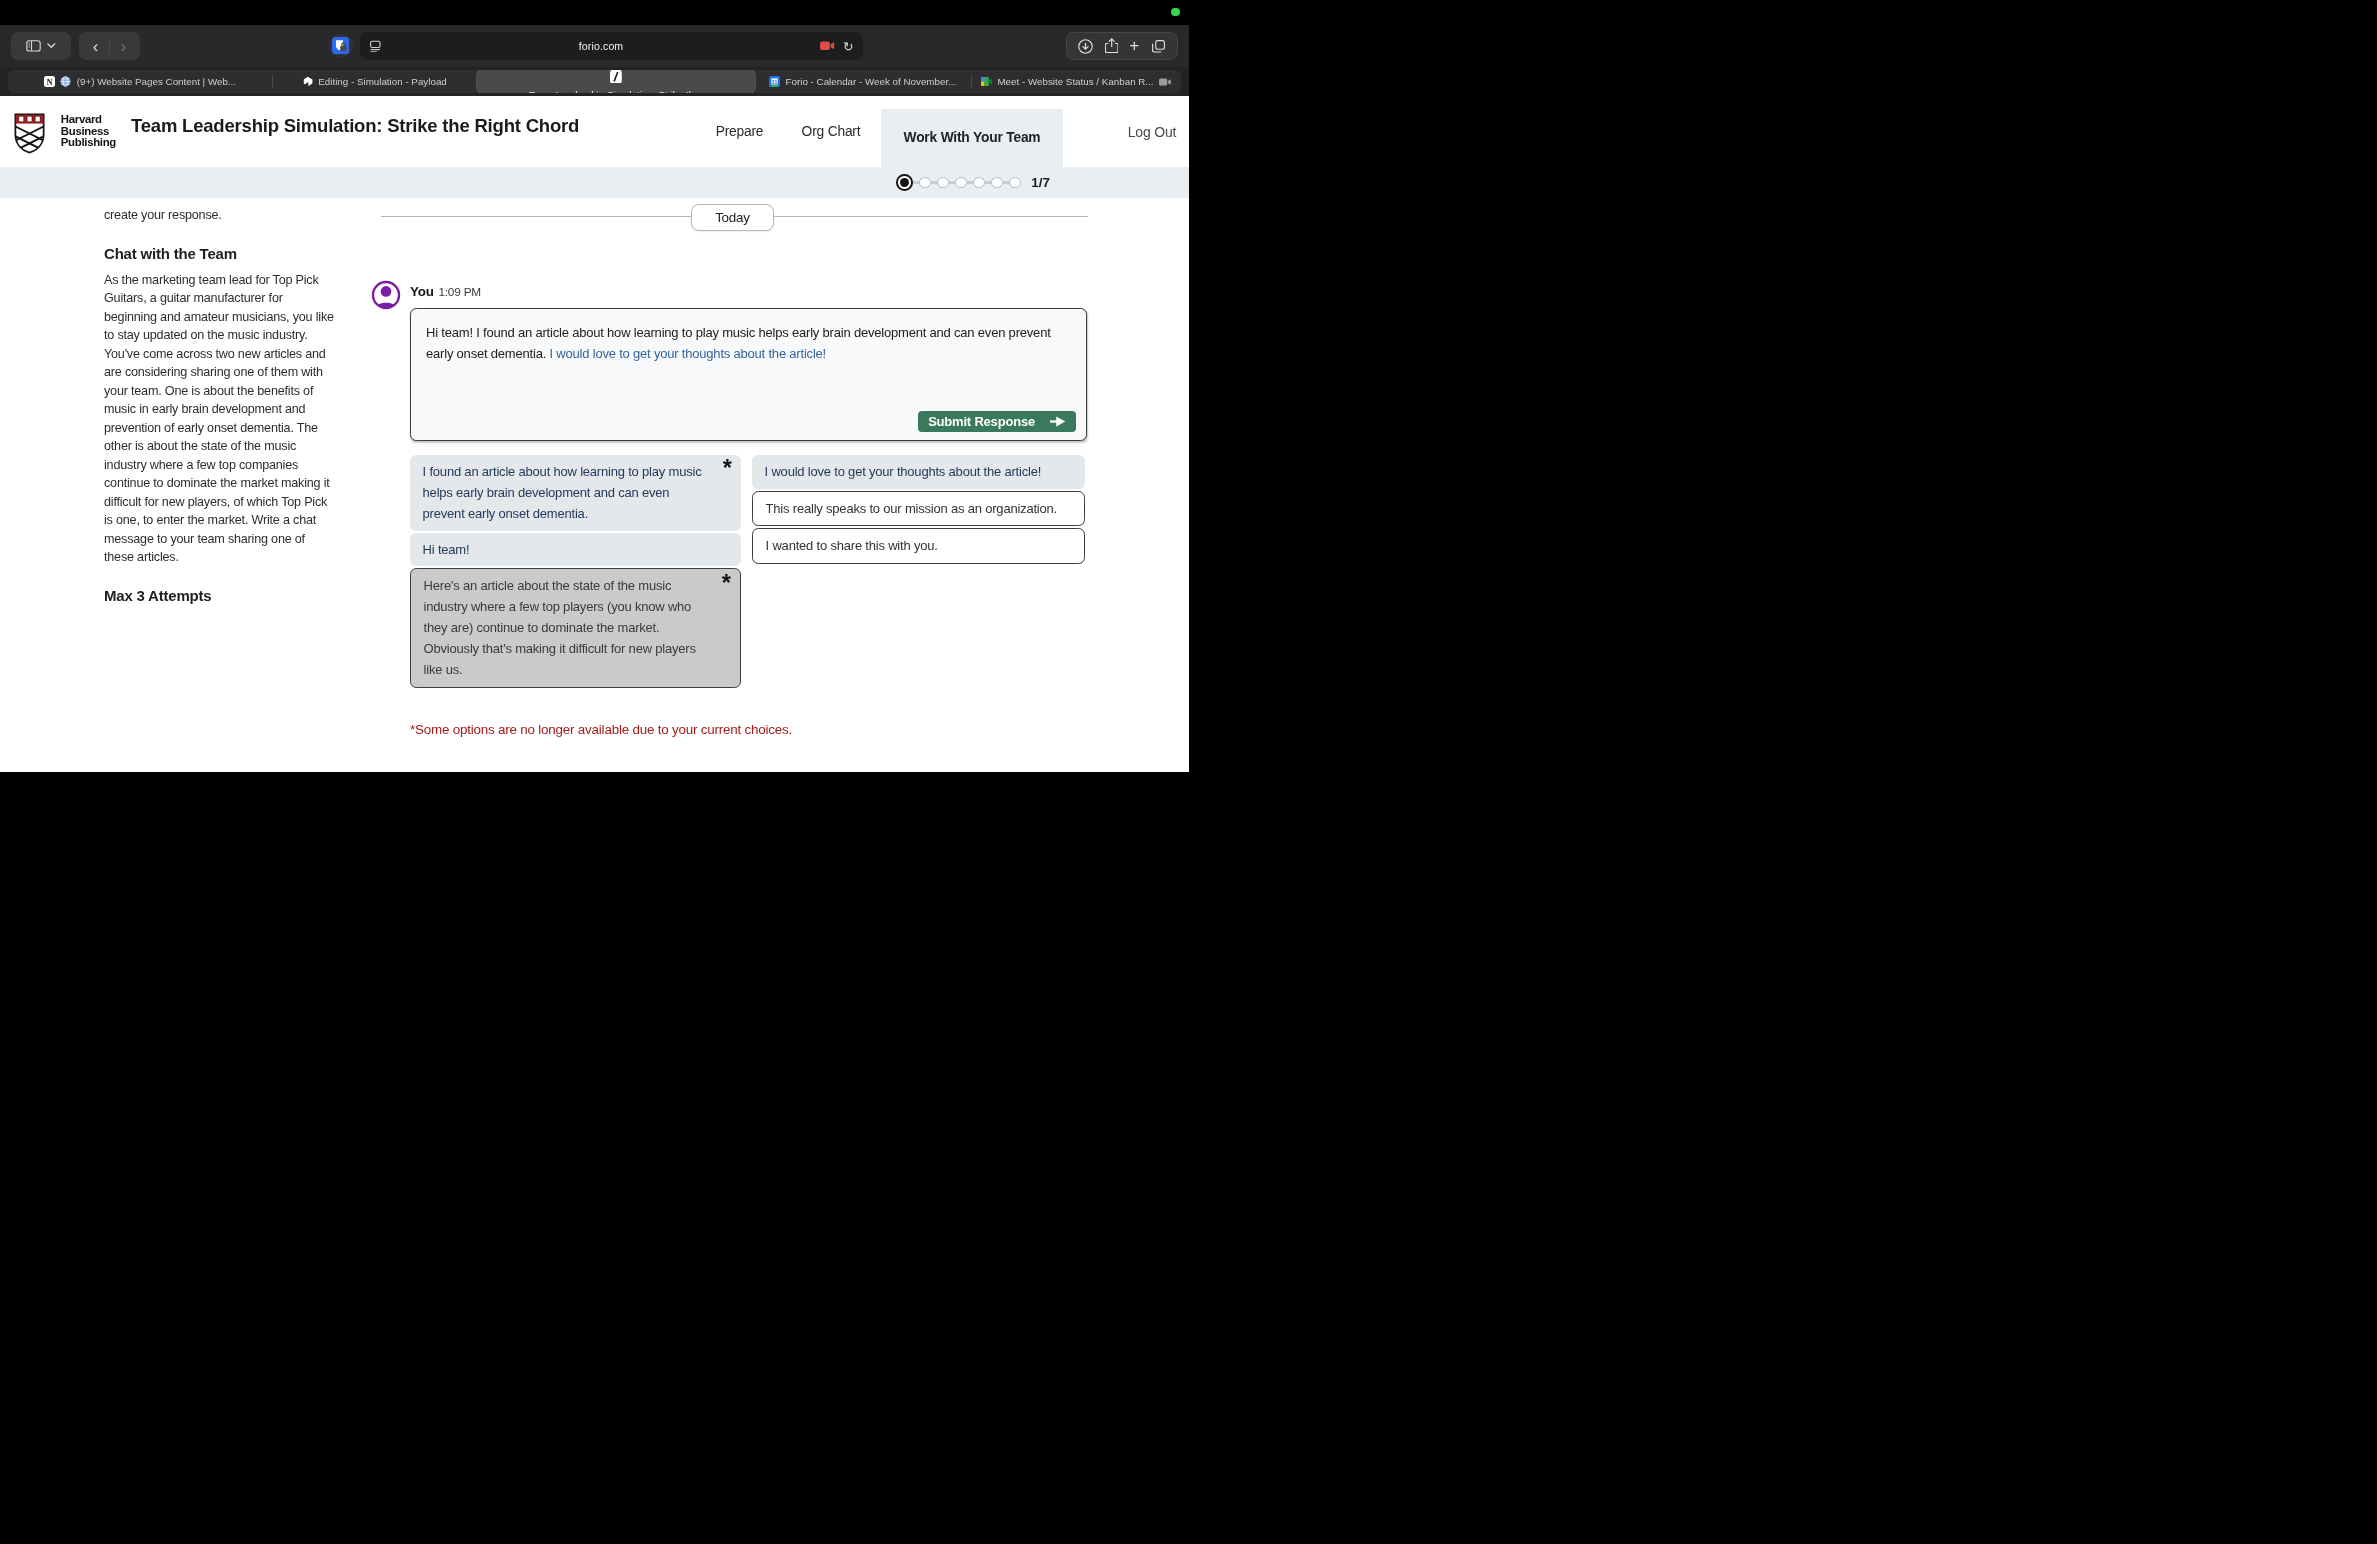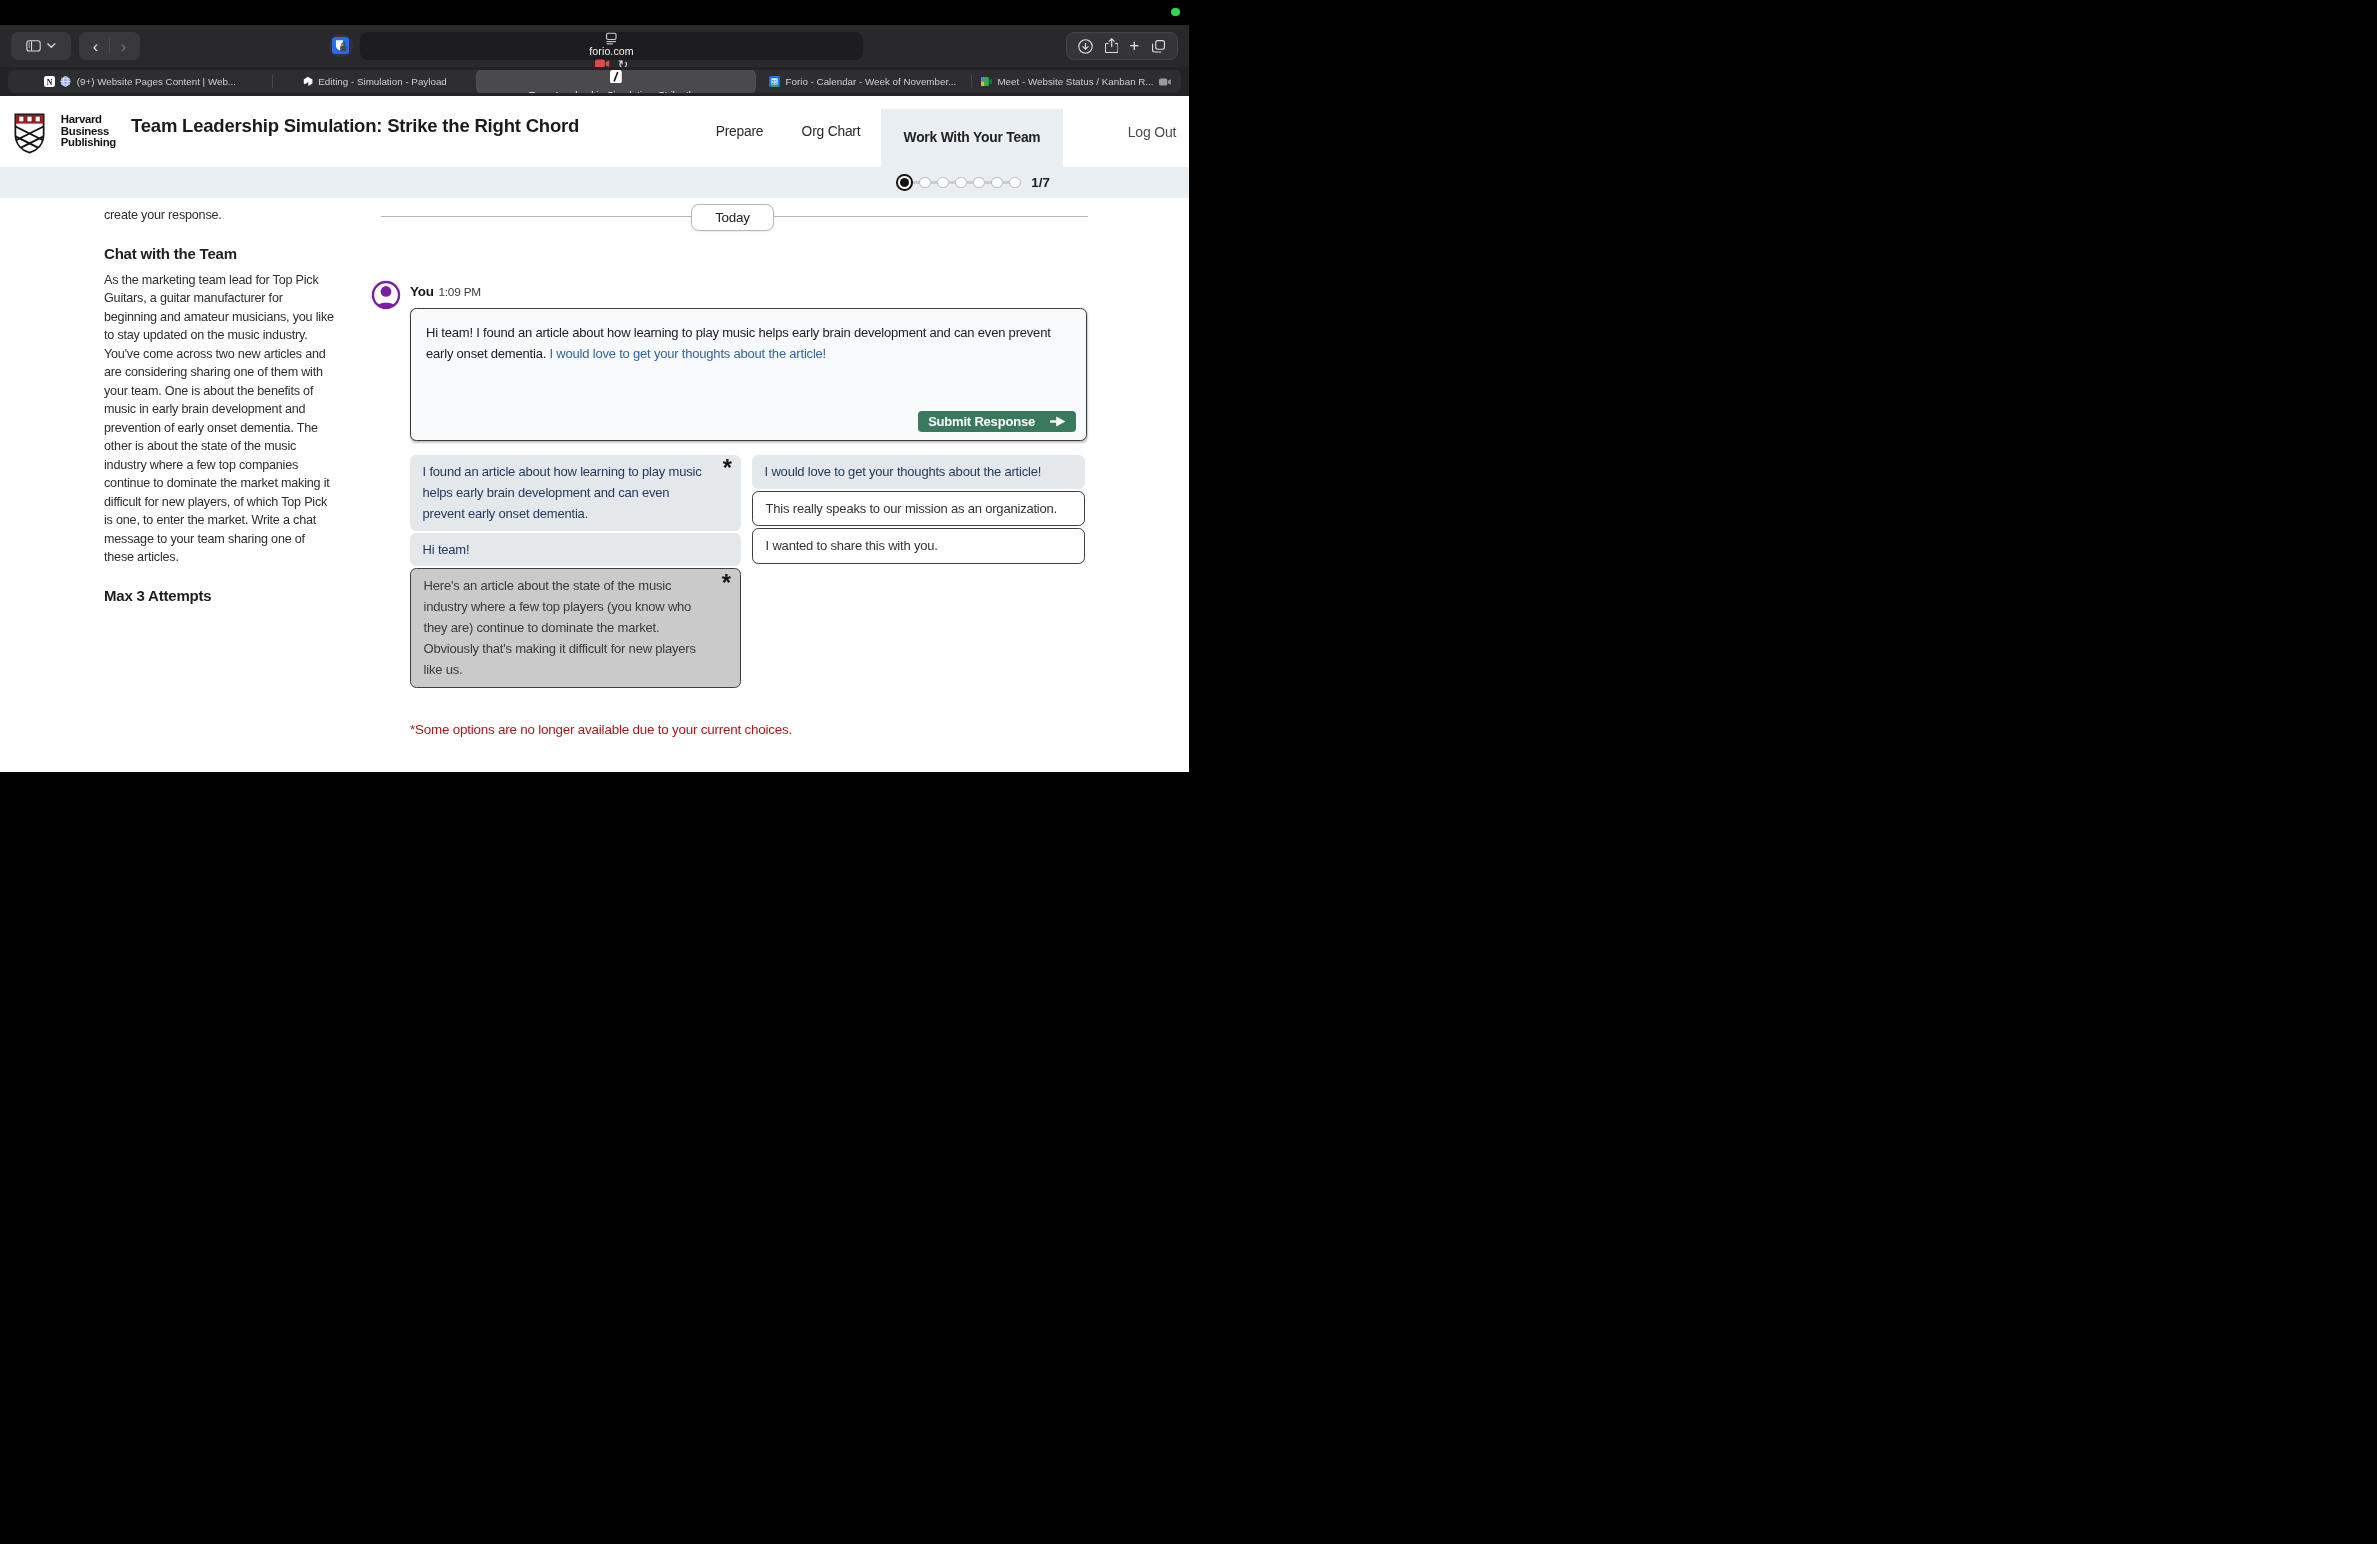--- a/index.html
+++ b/index.html
@@ -15,21 +15,21 @@
   .tb-group { position:absolute; top:7px; height:28px; background:#39393b; border-radius:7px;
               display:flex; align-items:center; justify-content:center; color:#d9d9da; }
   .tb-sidebar { left:11px; width:60px; gap:6.3px; }
   .tb-nav { left:79px; width:61px; }
   .navbtn { width:27px; text-align:center; font-size:16.5px; line-height:27px; color:#e3e3e4; cursor:default; }
   .navbtn.dim { color:#767678; }
   .vdiv { width:0.8px; height:15.7px; background:#4b4b4d; }
   .ext-icon { position:absolute; left:329px; top:8.6px; width:23.6px; height:23.6px; border-radius:50%;
               display:flex; align-items:center; justify-content:center; background:#323234; }
   .urlbar { position:absolute; left:360px; top:7px; width:503px; height:28px; background:#1d1d1f;
-            border-radius:7.9px; display:flex; align-items:center; padding:0 9.4px;flex-direction:column; }
+            border-radius:7.9px; display:flex; align-items:center; padding:0 9.4px; }
   .url-text { flex:1; text-align:center; color:#f2f2f2; font-size:10.6px; letter-spacing:0.1px; }
   .urlbar .right-icons { display:flex; align-items:center; gap:7.9px; }
   .refresh-glyph { color:#e0e0e0; font-size:12.6px; }
   .tb-cluster { position:absolute; right:11px; top:7px; height:28px; width:112px; background:#353537;
                 border:0.8px solid #464648; border-radius:7.9px; display:flex; align-items:center;
                 justify-content:space-evenly; }
   .tb-cluster .plus { color:#e3e3e4; font-size:16.5px; font-weight:300; line-height:15.7px; }
 
   .tabbar { position:absolute; left:0; top:67px; width:100%; height:29px; background:#232325; padding:3.1px 7.9px 3.1px 7.9px; }
   .tabstrip { display:flex; height:23px; background:#2e2e30; border-radius:6.3px; align-items:center; overflow:hidden; }

